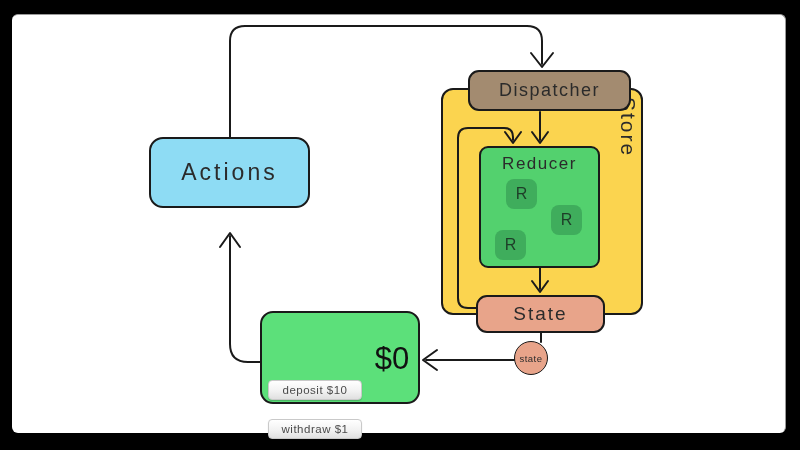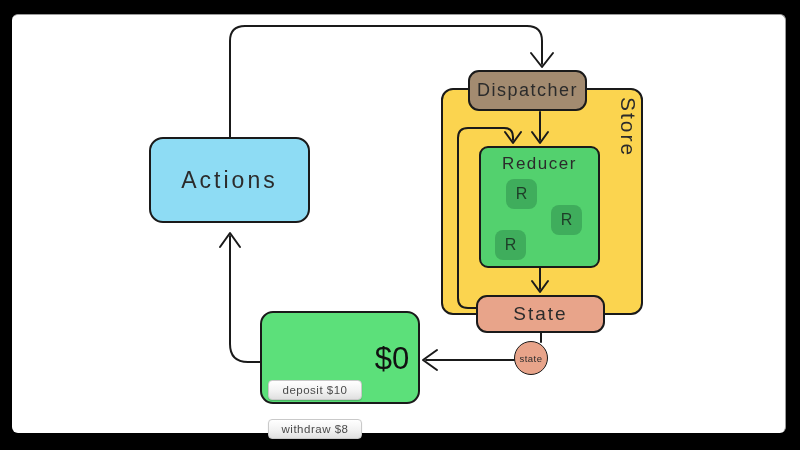--- a/index.html
+++ b/index.html
@@ -7,25 +7,25 @@
     --actions-fill:#8edcf4; --store-fill:#fbd44f; --dispatcher-fill:#a38b70;
     --reducer-fill:#53d16e; --reducer-chip-fill:#3fad5c;
     --state-fill:#e8a48a; --bank-fill:#5ce07a;
   }
   *{box-sizing:border-box; margin:0; padding:0;}
   html,body{width:800px;height:450px;overflow:hidden;}
   body{background:var(--background,#000); font-family:"Liberation Sans",sans-serif; color:var(--text,#2b2b2b); position:relative;}
   .page{position:absolute; left:0; top:0; width:800px; height:450px;}
   .canvas{position:absolute; left:12px; top:14px; width:774px; height:419px; background:var(--canvas,#fff); border-radius:6px; border-top:1px solid #9a9a9a; border-right:1px solid #9a9a9a;}
   .node{position:absolute; border:2px solid var(--line,#1a1a1a); display:flex; align-items:center; justify-content:center;}
-  .actions{left:149px; top:137px; width:161px; height:86px; background:var(--actions-fill,#8edcf4); border-radius:14px; z-index:4;}
+  .actions{left:149px; top:137px; width:161px; height:71px; background:var(--actions-fill,#8edcf4); border-radius:14px; z-index:4;}
   .actions .lbl{font-size:23px; letter-spacing:3px;}
   .store{left:441px; top:88px; width:202px; height:227px; background:var(--store-fill,#fbd44f); border-radius:12px; z-index:1;}
   .store-label{position:absolute; left:593px; top:115px; width:70px; height:24px; line-height:24px; text-align:center; font-size:21px; letter-spacing:2px; transform:rotate(90deg); z-index:2;}
-  .dispatcher{left:468px; top:70px; width:119px; height:41px; background:var(--dispatcher-fill,#a38b70); border-radius:11px; z-index:3;}
+  .dispatcher{left:468px; top:70px; width:163px; height:41px; background:var(--dispatcher-fill,#a38b70); border-radius:11px; z-index:3;}
   .dispatcher .lbl{font-size:18px; letter-spacing:1.5px;}
   .reducer{left:479px; top:146px; width:121px; height:122px; background:var(--reducer-fill,#53d16e); border-radius:9px; z-index:2; align-items:flex-start; justify-content:center;}
   .reducer .lbl{font-size:17px; letter-spacing:1.5px; margin-top:6px;}
   .chip{position:absolute; width:31px; height:30px; background:var(--reducer-chip-fill,#3fad5c); border-radius:8px; display:flex; align-items:center; justify-content:center; font-size:16px; color:#1e3d28; z-index:3;}
   .chip-1{left:506px; top:179px;}
   .chip-2{left:551px; top:205px;}
   .chip-3{left:495px; top:230px;}
   .state{left:476px; top:295px; width:129px; height:38px; background:var(--state-fill,#e8a48a); border-radius:11px; z-index:3;}
   .state .lbl{font-size:19px; letter-spacing:2px;}
   .state-circle{left:514px; top:341px; width:34px; height:34px; background:var(--state-fill,#e8a48a); border-radius:50%; z-index:3; border-width:1.5px;}
@@ -65,21 +65,21 @@
   <div class="node state-circle">
     <span class="lbl">state</span>
   </div>
 
   <div class="node actions">
     <span class="lbl">Actions</span>
   </div>
 
   <div class="node bank">
     <button class="bank-btn btn-deposit">deposit $10</button>
-    <button class="bank-btn btn-withdraw">withdraw $8</button>
+    <button class="bank-btn btn-withdraw">withdraw $1</button>
     <div class="balance">$0</div>
   </div>
 
   <svg class="wires" viewBox="0 0 800 450">
     <path d="M 230 137 L 230 41 Q 230 26 245 26 L 527 26 Q 542 26 542 41 L 542 64"></path>
     <polyline points="531,53 542,67 553,53"></polyline>
     <path d="M 540 112 L 540 140"></path>
     <polyline points="532,132 540,143 548,132"></polyline>
     <path d="M 476 308 L 468 308 Q 458 308 458 298 L 458 138 Q 458 128 468 128 L 504 128 Q 513 128 513 137 L 513 140"></path>
     <polyline points="505,132 513,143 521,132"></polyline>

